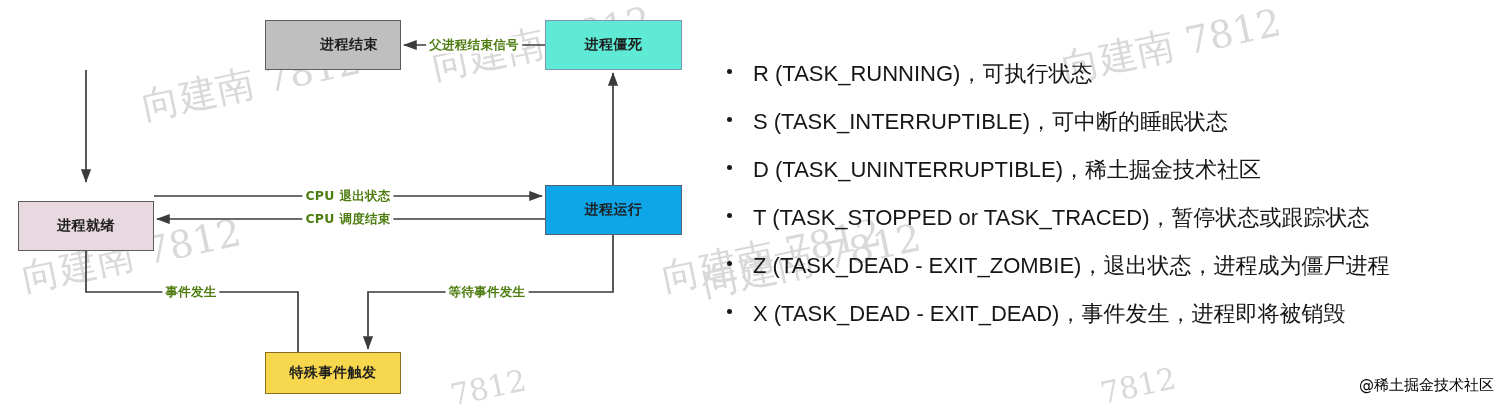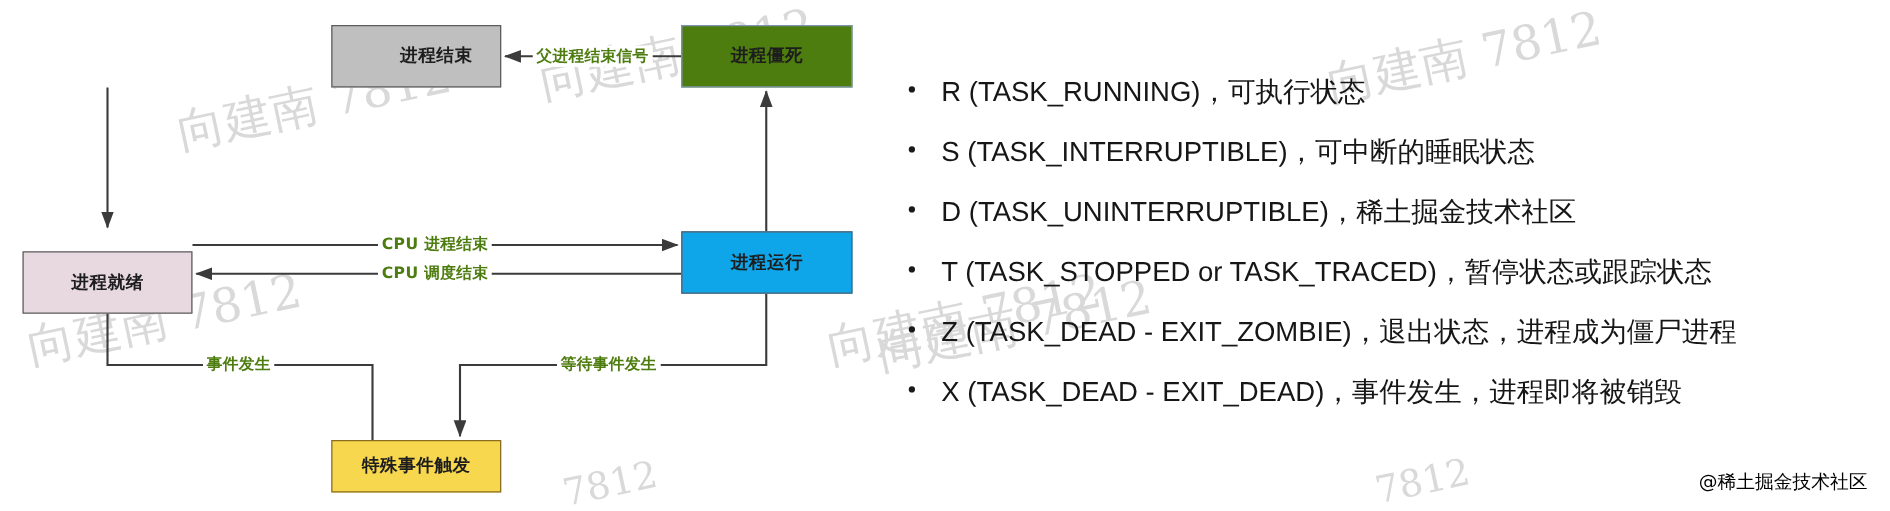--- a/index.html
+++ b/index.html
@@ -44,21 +44,21 @@
     font-size: 14px;
     color: #1d1d1d;
     letter-spacing: 0.5px;
     font-family: "DejaVu Sans", "Liberation Sans", sans-serif;
     font-weight: 600;
   }
   .node-label { pointer-events: none; }
 
   #node-create   { left: 18px;  top: 20px;  width: 136px; height: 50px; background: #d8e8d0; }
   #node-end      { left: 265px; top: 20px;  width: 136px; height: 50px; background: #bfbfbf; padding-left: 32px; }
-  #node-zombie   { left: 545px; top: 20px;  width: 137px; height: 50px; background: #4d7c0f; border-color:#7f93b5;}
+  #node-zombie   { left: 545px; top: 20px;  width: 137px; height: 50px; background: #5eead4; border-color:#7f93b5;}
   #node-ready    { left: 18px;  top: 185px; width: 136px; height: 50px; background: #e8d8e0; margin-top: 16px; }
   #node-running  { left: 545px; top: 185px; width: 137px; height: 50px; background: #0ea5e9; border-color:#56606f;}
   #node-special  { left: 265px; top: 352px; width: 136px; height: 42px; background: #f7d74e; border-color: #8a6d1f; }
 
   .edge-label {
     position: absolute;
     background: #ffffff;
     font-size: 12.5px;
     color: #4d7c0f;
     font-family: "DejaVu Sans", "Liberation Sans", sans-serif;
@@ -174,21 +174,21 @@
       <span class="node-label">进程就绪</span>
     </div>
     <div class="node" id="node-running">
       <span class="node-label">进程运行</span>
     </div>
     <div class="node" id="node-special">
       <span class="node-label">特殊事件触发</span>
     </div>
 
     <div class="edge-label" style="left:474px; top:45px;">父进程结束信号</div>
-    <div class="edge-label" style="left:348px; top:196px;">CPU 进程结束</div>
+    <div class="edge-label" style="left:348px; top:196px;">CPU 退出状态</div>
     <div class="edge-label" style="left:348px; top:219px;">CPU 调度结束</div>
     <div class="edge-label" style="left:191px; top:292px;">事件发生</div>
     <div class="edge-label" style="left:487px; top:292px;">等待事件发生</div>
   </div>
 
   <div id="state-list">
     <div class="state-item">
       <span class="state-bullet"></span>
       <span class="state-text">R (TASK_RUNNING)，可执行状态</span>
     </div>

